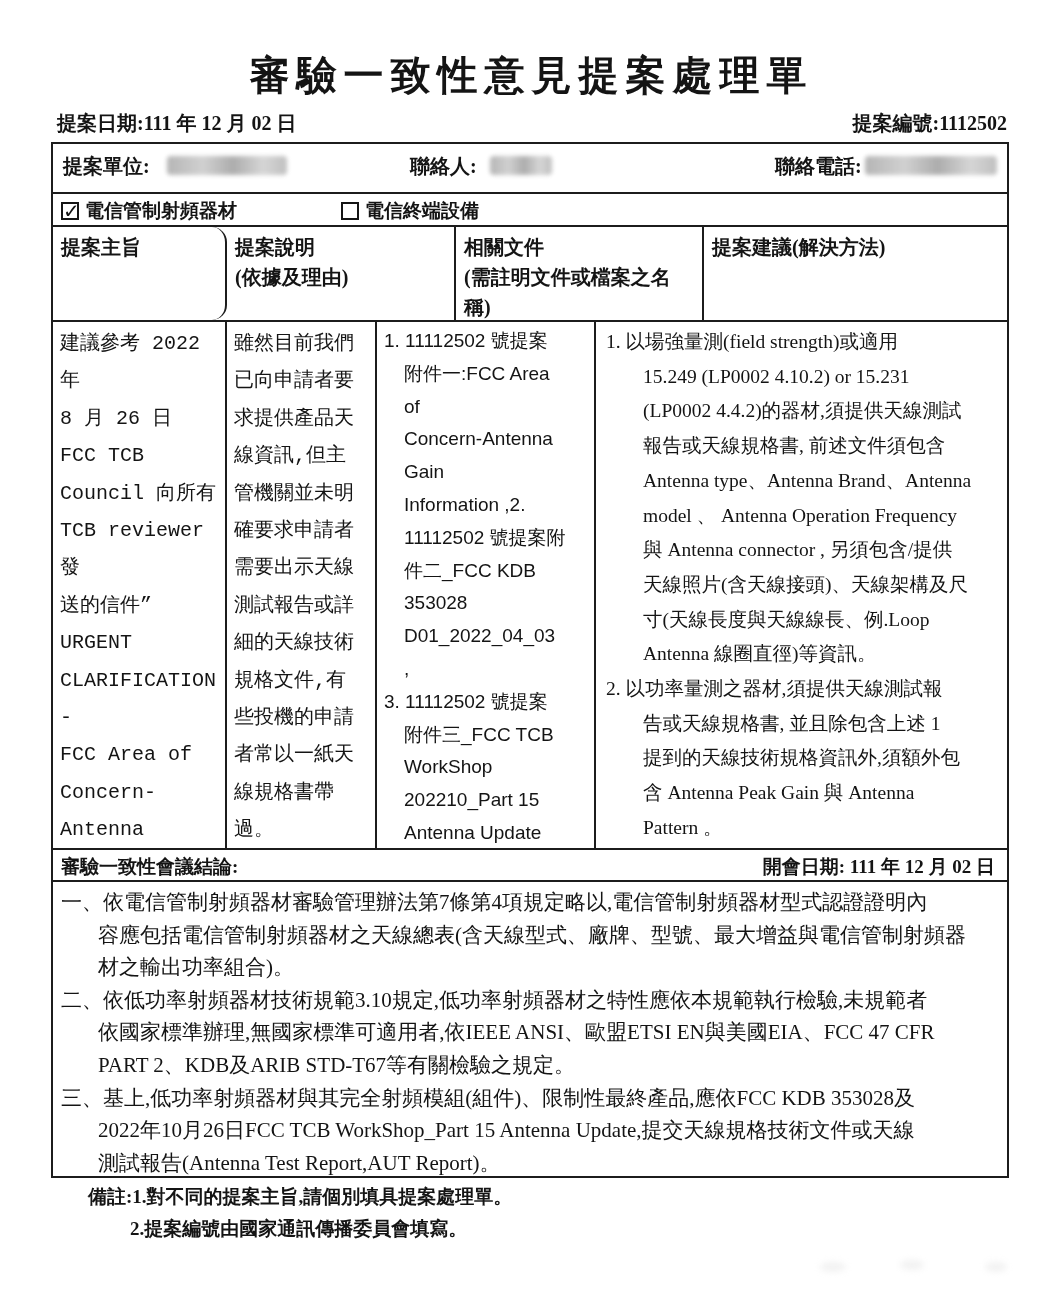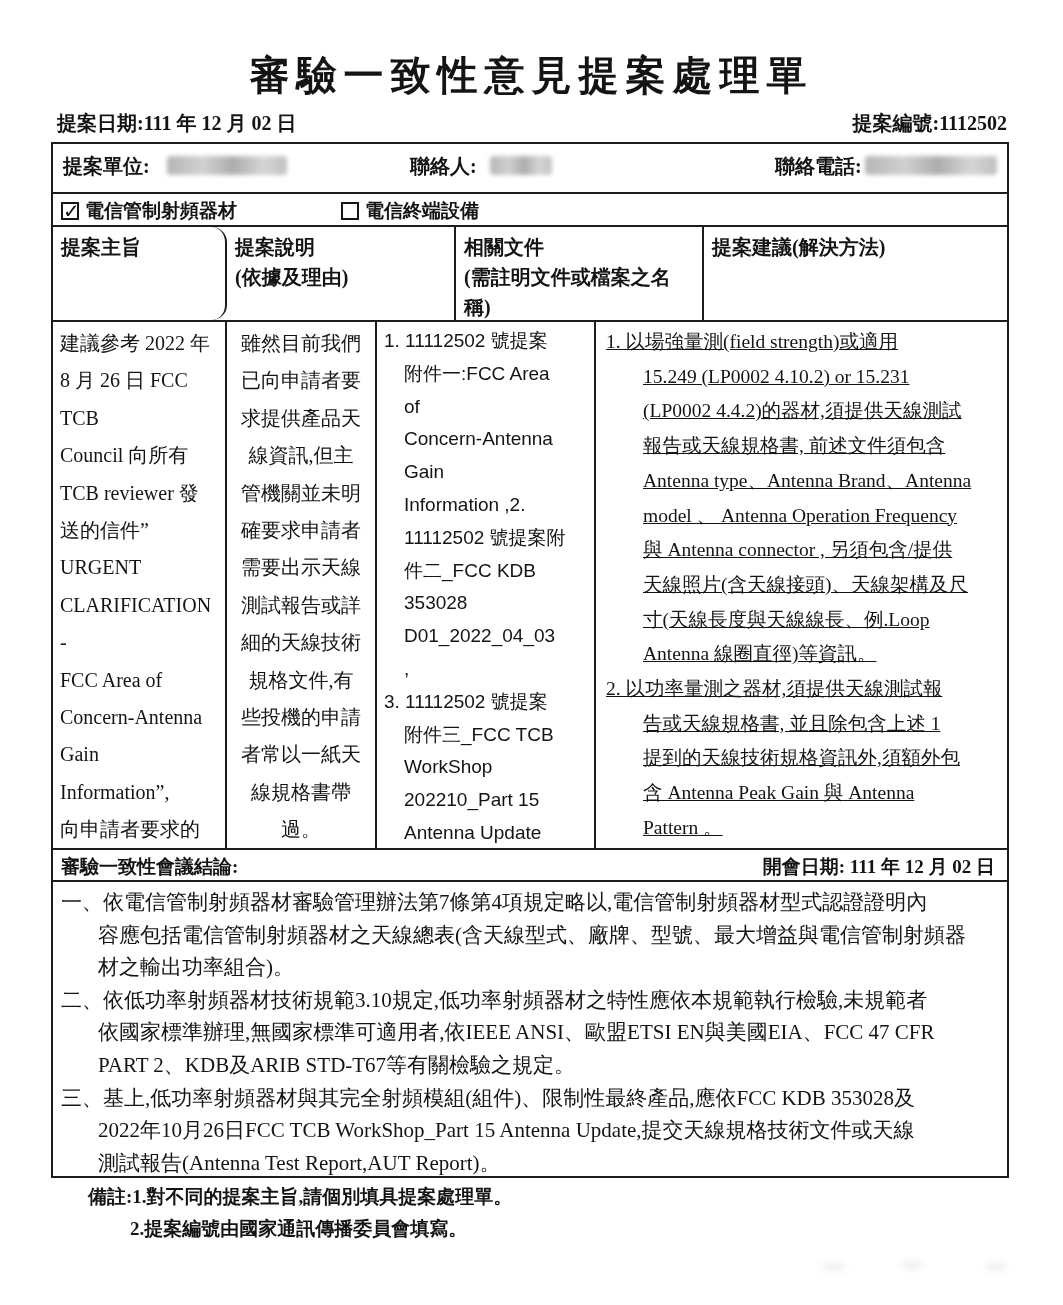--- a/index.html
+++ b/index.html
@@ -39,27 +39,27 @@
     font-size:20px; font-weight:bold; color:#111;
     font-family:"DejaVu Sans", sans-serif;
   }
   .header-row { height:95px; display:flex; font-size:20px; font-weight:bold; }
   .hcell { padding:5px 8px; line-height:30px; border-right:2px solid #1c1c1c; }
   .hcell:last-child { border-right:none; }
   .body-row { height:528px; display:flex; font-size:20px; }
   .bcell { border-right:2px solid #1c1c1c; padding:3px 7px; overflow:hidden; }
   .bcell:last-child { border-right:none; }
   .w-c1 { width:174px;border-radius:15px; } .w-c2h { width:229px; } .w-c3h { width:248px; } .w-c4h { flex:1; }
-  .w-b1 { width:174px; } .w-b2 { width:150px;text-align:center; } .w-b3 { width:219px; } .w-b4 { flex:1; }
-  .subject-cell .line, .desc-cell .line { line-height:37.4px; }
+  .w-b1 { width:174px; } .w-b2 { width:150px; } .w-b3 { width:219px; } .w-b4 { flex:1; }
+  .subject-cell .line, .desc-cell .line { line-height:37.4px;font-family:Liberation Mono, monospace; }
   .docs-cell { font-family:"Liberation Sans", sans-serif; font-size:19px; }
   .docs-cell .line { line-height:32.8px; }
   .docs-cell .ind1 { padding-left:20px; }
   .sugg-cell { font-size:19.5px; padding-left:10px; }
-  .sugg-cell .line { line-height:34.7px;text-decoration:underline; }
+  .sugg-cell .line { line-height:34.7px; }
   .sugg-cell .ind1 { padding-left:37px; }
   .concl-head-row { height:32px; font-size:19px; font-weight:bold; }
   .concl-label { position:absolute; left:8px; top:4px; }
   .meeting-date { position:absolute; right:12px; top:4px;text-align:center; }
   .concl-body { font-size:21px; padding:4px 6px 0 10px; }
   .concl-body .line { line-height:32.6px; white-space:nowrap; }
   .concl-body .ind1 { padding-left:37px; }
   .notes { position:absolute; left:88px; top:1184px; font-size:19px; font-weight:bold; }
   .notes .note-line2 { padding-left:42px; margin-top:6px; }
   .scan-smudge { position:absolute; background:#f2f2f2; border-radius:50%; filter:blur(3px); }

